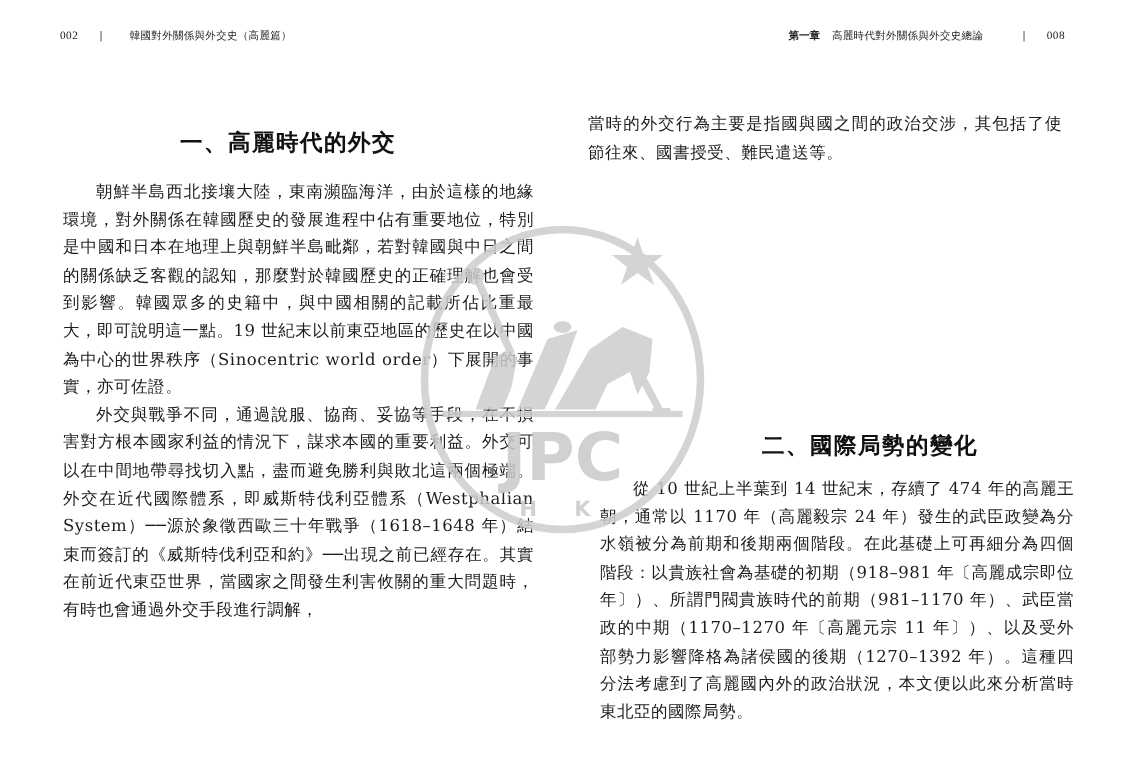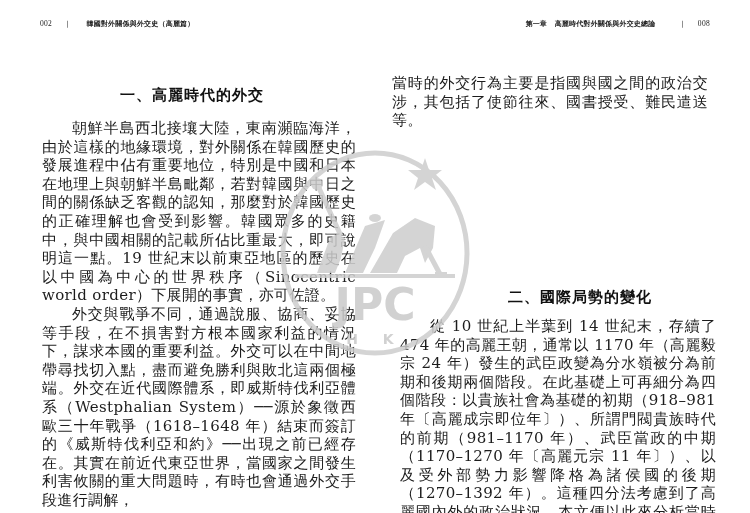--- a/index.html
+++ b/index.html
@@ -45,35 +45,35 @@
     font-family: "Liberation Serif", serif;
     font-size: 7.5px;
     letter-spacing: 0.3px;
   }
   .head-sep {
     margin: 0 18px 0 14px;
     font-size: 7px;
     color: #333;
   }
   .page-right .head-sep { margin: 0 14px 0 26px; }
-  .head-title { font-weight: bold; letter-spacing: 0.2px; }
+  .head-title { font-weight: normal; letter-spacing: 0.2px; }
   .chapter-label { font-weight: bold; margin-right: 8px; }
 
   .section-title {
     position: absolute;
     font-weight: bold;
     font-size: 15px;
     letter-spacing: 1px;
     color: #111;
     white-space: nowrap;
   }
 
   .text-block {
     position: absolute;
-    font-size: 15px;
+    font-size: 11px;
     line-height: 18.6px;
     text-align: justify;
     text-align-last: left;
     color: #1c1c1c;
     letter-spacing: 0.35px;
   }
   .page-left .text-block { left: 42px; width: 314px; }
   .text-block p {
     margin: 0;
     text-indent: 2em;

